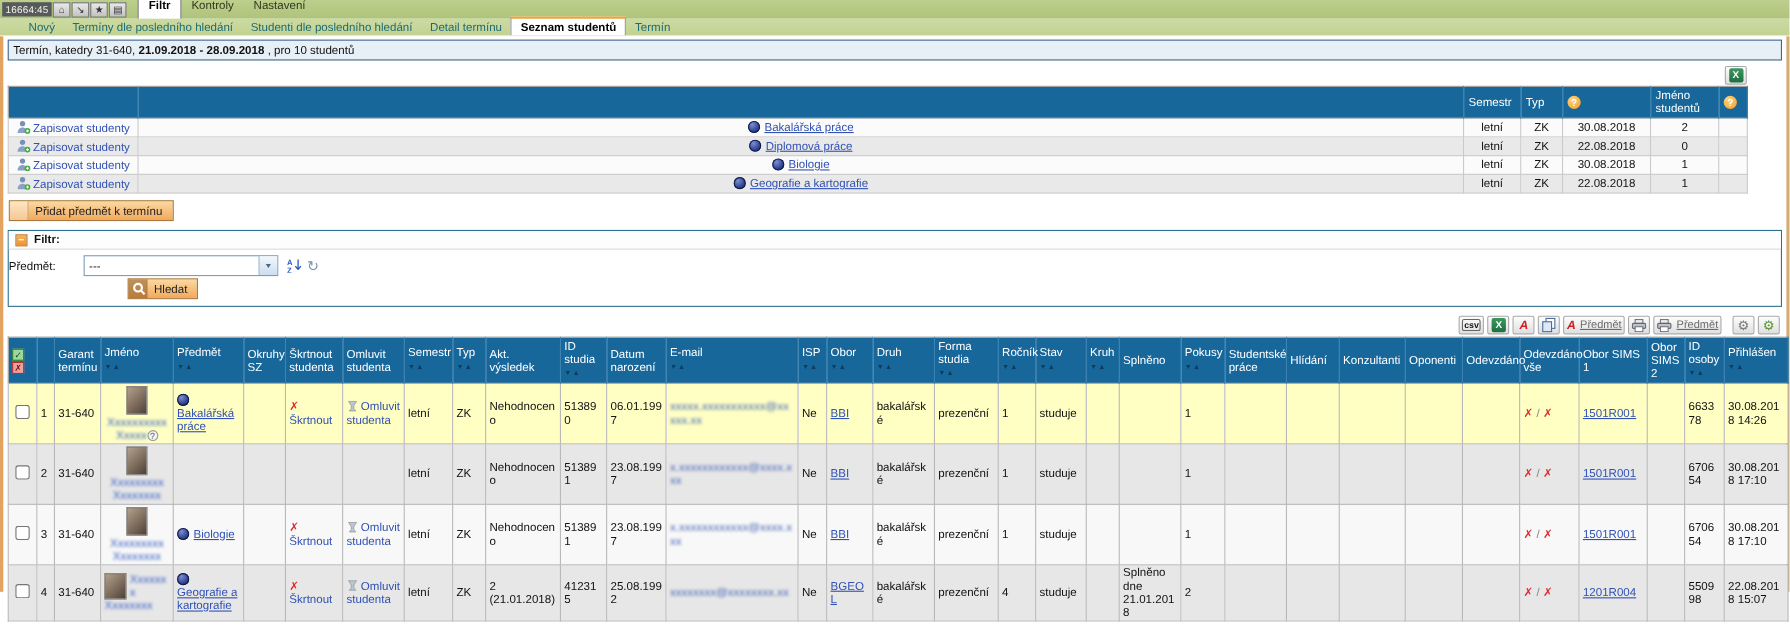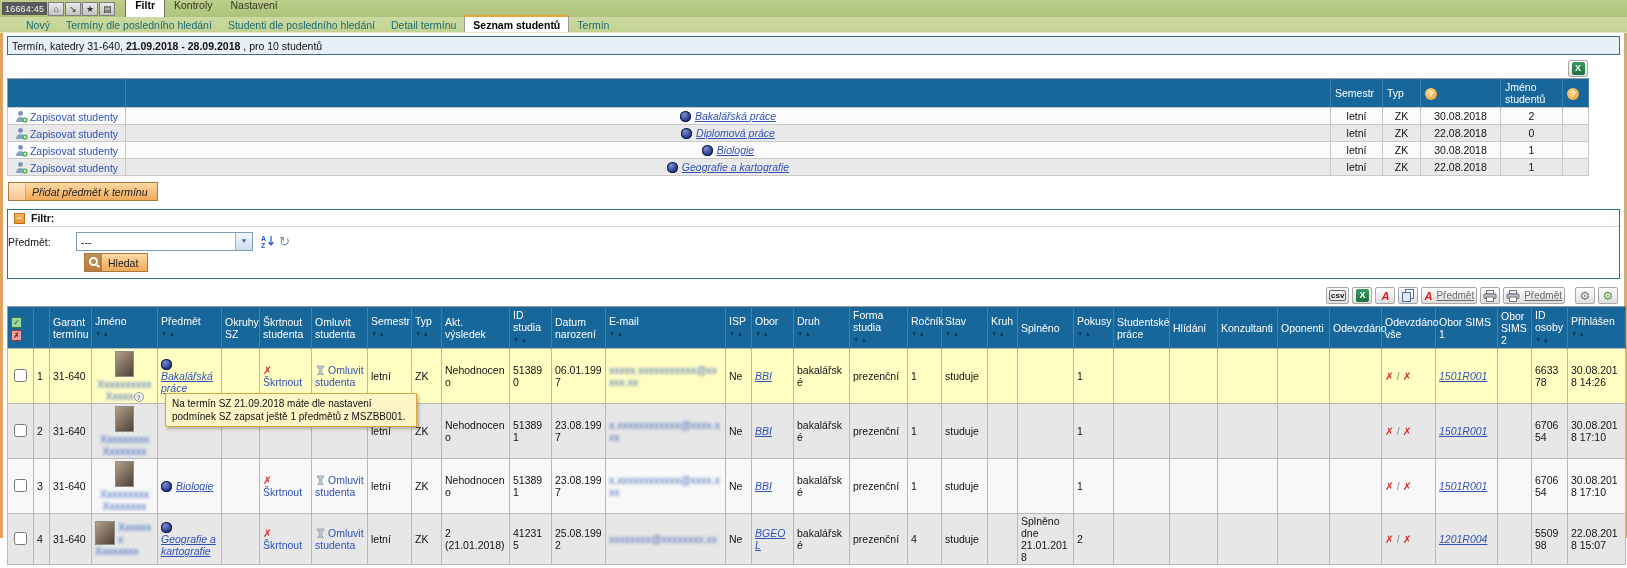--- a/index.html
+++ b/index.html
@@ -33,32 +33,32 @@
   .xls::before { content:"X"; }
 
   
   table { border-collapse:collapse; }
   .subjects { width:1582px; table-layout:fixed; border:1px solid #9a9a9a; }
   .subjects th { background:#17679b; color:#fff; font-weight:normal; text-align:left; padding:2px 4px; height:28px; border-right:1px solid #3d83b2; }
   .subjects td { border:1px solid #c9c9c9; padding:1px 4px; height:17px; white-space:nowrap; overflow:hidden;text-align:center; }
   .subjects tr.odd td { background:#fbfbfb; } .subjects tr.even td { background:#e9e9e9; }
 
   .lnk { color:#3152b4; text-decoration:none; cursor:pointer; }
-  .lnk.u { text-decoration:underline;font-style:italic; }
+  .lnk.u { text-decoration:underline; }
 
   .sphere { display:inline-block; width:11px; height:11px; border-radius:50%; vertical-align:-2px; margin-right:4px;
     background:radial-gradient(circle at 35% 30%, #7c8ed2, #2c3f8e 60%, #17255c); box-shadow:inset 0 0 0 1px #101c46; }
   .qbadge { display:inline-block; width:12px; height:12px; border-radius:50%; background:radial-gradient(circle at 35% 30%,#ffd37a,#ef9f2e); color:#fff; font-size:9px; font-weight:bold; text-align:center; line-height:12px; }
   .qbadge::before { content:"?"; }
 
   
   .obtn { display:inline-flex; align-items:center; height:19px; border:1px solid #a97a3e; background:linear-gradient(#fbd9a2,#f2a95d);
     padding:0 9px 0 0; font-size:10.5px; color:#222; cursor:pointer; font-family:inherit; }
   .obtn .seg { width:17px; height:17px; margin-right:6px; background:rgba(255,255,255,.35); border-right:1px solid rgba(169,122,62,.5); position:relative; }
-  .obtn.add { margin:6px 0 3px 1px;font-style:italic; }
+  .obtn.add { margin:6px 0 3px 1px; }
   .mag::before { content:""; position:absolute; left:4px; top:3px; width:5px; height:5px; border:2px solid #fff; border-radius:50%; }
   .mag::after { content:""; position:absolute; left:11px; top:11px; width:4px; height:2px; background:#fff; transform:rotate(45deg); }
 
   
   .panel { border:1px solid #2a7292; margin-top:5px; background:#fff; }
   .panel .phead { height:17px; display:flex; align-items:center; gap:6px; padding-left:6px; border-bottom:1px solid #d9d9d9; background:#fdfdfd; font-weight:bold; }
   .sqico { width:11px; height:11px; background:linear-gradient(#f7b25c,#ee9330); border:1px solid #b87426; color:#fff; font-size:9px; line-height:9px; text-align:center; cursor:pointer; }
   .pbody { padding:3px 0 4px; }
   .frow { display:flex; align-items:center; margin:2px 0; }
   .flabel { width:64px; text-align:left; margin-right:4px; }
@@ -247,21 +247,21 @@
         </span>
         <span class="ficons">
           <svg width="14" height="13" viewBox="0 0 14 13">
               <text x="0" y="6" font-size="7" fill="#2b59c3" font-weight="bold">A</text>
               <text x="0" y="13" font-size="7" fill="#2b59c3" font-weight="bold">Z</text>
               <path d="M10 1v9M10 10l-2.5-3M10 10l2.5-3" stroke="#2b59c3" fill="none" stroke-width="1.2"></path>
             </svg>
           <span class="refresh">↻</span>
         </span>
       </div>
-      <div class="frow" style="margin-left:76px">
+      <div class="frow" style="margin-left:108px">
         <button class="obtn">
           <span class="seg" style="background:rgba(140,85,30,.55)"><span class="mag"></span></span>
           <span>Hledat</span>
         </button>
       </div>
     </div>
   </div>
 
   
   <div class="toolbar">
@@ -525,19 +525,18 @@
         <td></td>
         <td><span class="redx">✗</span><span class="slash">/</span><span class="redx">✗</span></td>
         <td><a class="lnk u">1201R004</a></td>
         <td></td>
         <td>550998</td>
         <td>22.08.2018 15:07</td>
       </tr>
     </tbody>
       </table>
 
-    <div class="tip">Na termín SZ 21.09.2018 máte dle nastavení podmínek SZ zapsat ještě 1 předmětů z MSZBB001.</div>
   </div>
 
   
   
 
 </div>
 
 </body></html>

